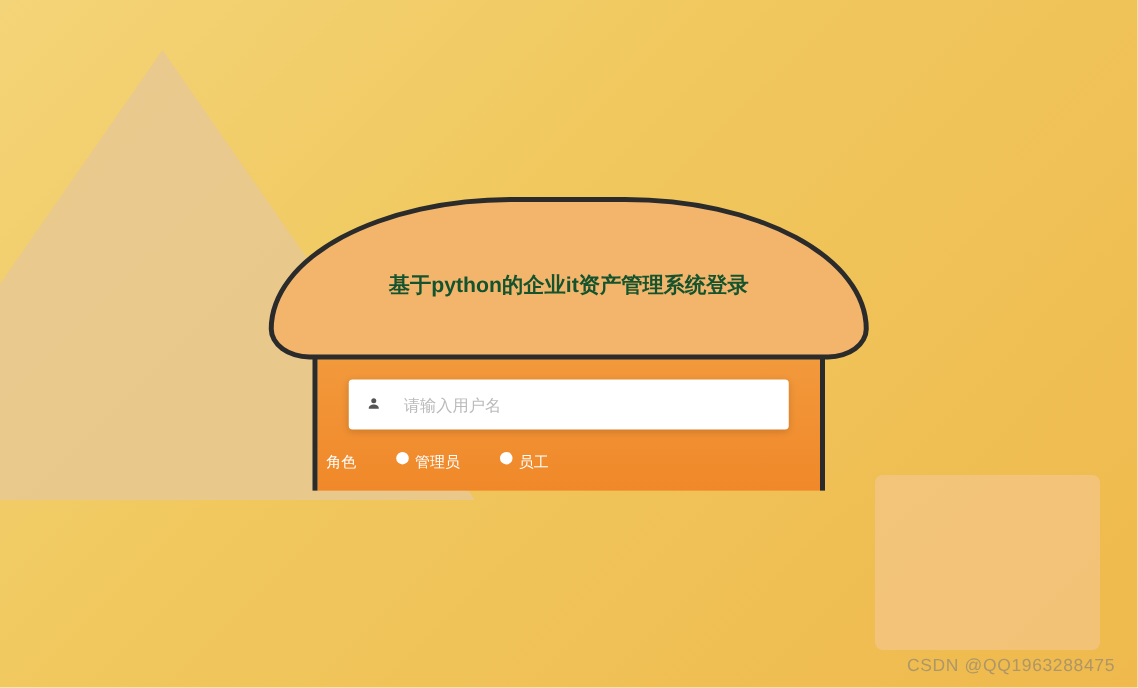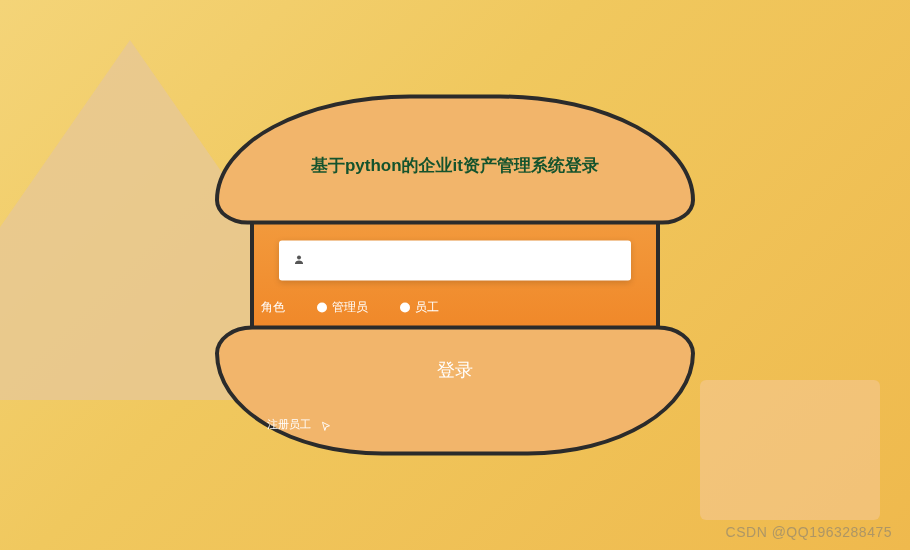--- a/index.html
+++ b/index.html
@@ -99,21 +99,20 @@
       display: flex;
       align-items: center;
       color: #fff;
       font-size: 12px;
       gap: 32px;
       margin-left: -18px;
     }
     .role-label { font-size: 12px; }
     .radio-item {
       display: flex;
-      align-items: center;
       gap: 5px;
       cursor: pointer;
     }
     .radio-dot {
       width: 10px; height: 10px;
       border-radius: 50%;
       background: #fff;
       display: inline-block;
     }
     .bun-bottom {
@@ -177,42 +176,34 @@
 
   <div class="patty">
 
     <div class="field">
       <span class="field-icon">
         <svg width="12" height="12" viewBox="0 0 24 24" fill="#555">
             <circle cx="12" cy="8" r="4"></circle>
             <path d="M4 20c0-4 4-6 8-6s8 2 8 6v1H4z"></path>
           </svg>
       </span>
+      <input type="text" placeholder="请输入用户名" style="">
     </div>
 
 
     <div class="role-row">
       <span class="role-label">角色</span>
       <label class="radio-item">
         <span class="radio-dot"></span>
         <span>管理员</span>
       </label>
       <label class="radio-item">
         <span class="radio-dot"></span>
         <span>员工</span>
       </label>
     </div>
 
   </div>
 
-  <div class="bun-bottom">
-    <div class="login-btn">登录</div>
-    <div class="register-link">注册员工</div>
-    <span class="cursor-icon">
-      <svg width="14" height="14" viewBox="0 0 24 24" fill="none" stroke="#fff" stroke-width="1.6">
-          <path d="M6 3l4 14 2-6 6-2z"></path>
-        </svg>
-    </span>
-  </div>
 
 </div>
 
 <div class="watermark">CSDN @QQ1963288475</div>
 
 </body></html>

